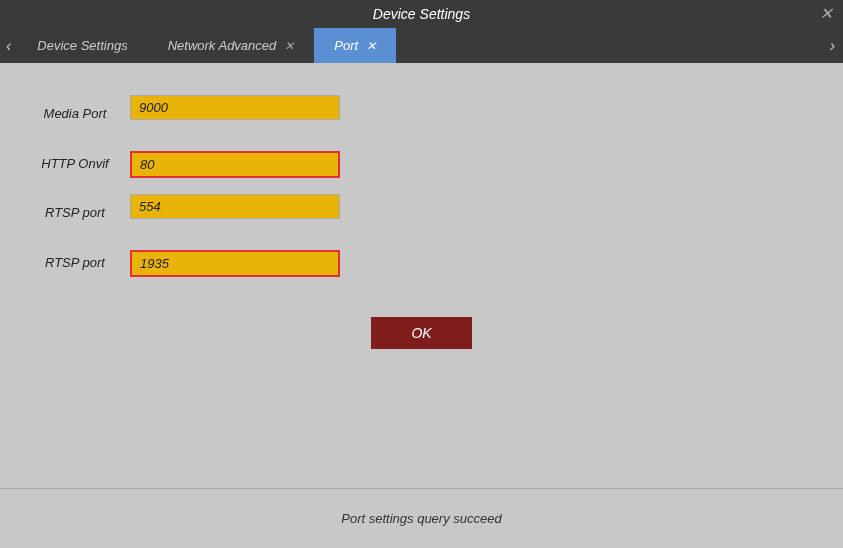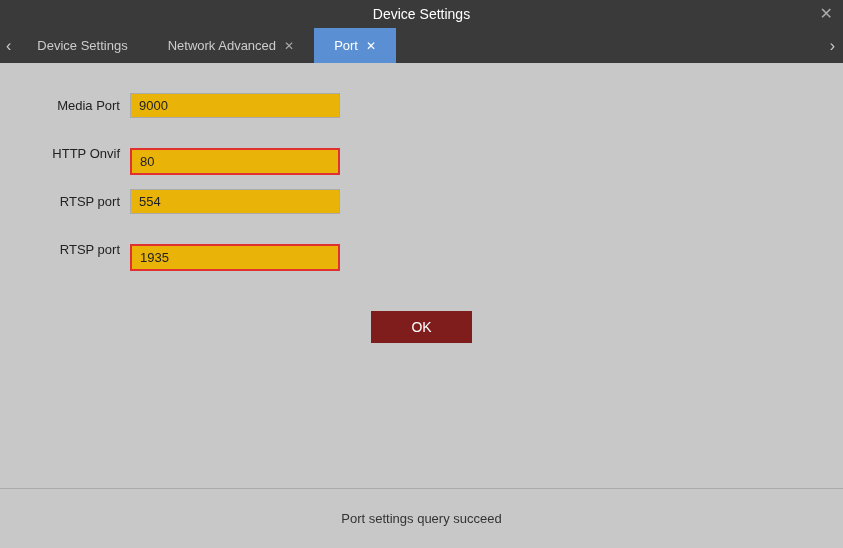--- a/index.html
+++ b/index.html
@@ -1,15 +1,15 @@
 <!DOCTYPE html>
 <html><head>
   <meta charset="utf-8">
   <style>
-    * { box-sizing: border-box; margin: 0; padding: 0; }
+    * { box-sizing: border-box; margin: 0; padding: 0; font-style: italic; }
     body {
       width: 843px;
       height: 548px;
       background: #d0d0d0;
       font-family: Arial, sans-serif;
       font-size: 13px;
       color: #222;
       overflow: hidden;
     }
 
@@ -117,23 +117,24 @@
     }
 
     .form-row {
       display: flex;
       align-items: center;
       gap: 10px;
     }
 
     .form-label {
       width: 90px;
-      text-align: right;
+      text-align: center;
       font-size: 13px;
       color: #222;
+      margin-top: 13px;
     }
 
     .form-input {
       width: 210px;
       padding: 4px 8px;
       border: 1px solid #aaa;
       background: #eab308;
       font-size: 13px;
       color: #222;
       outline: none;

